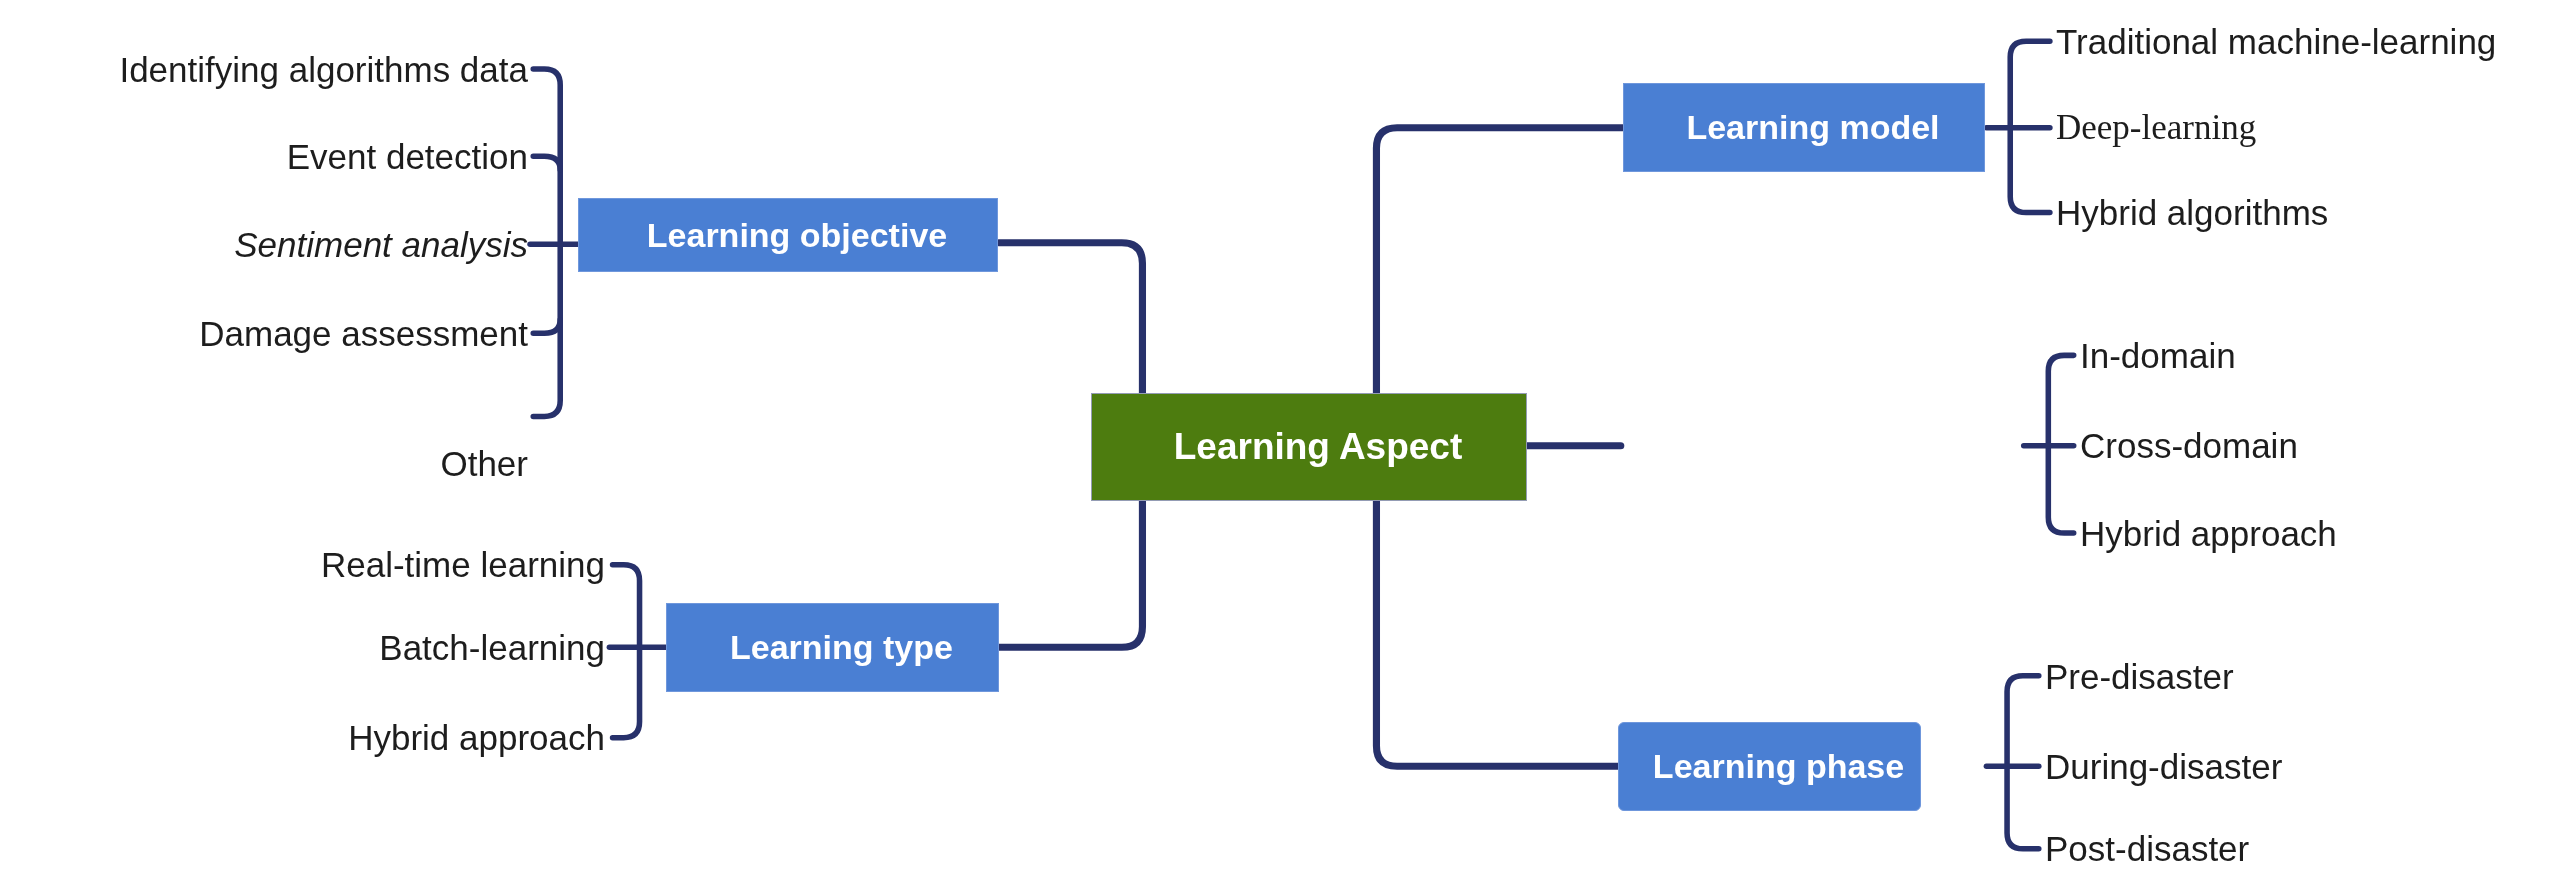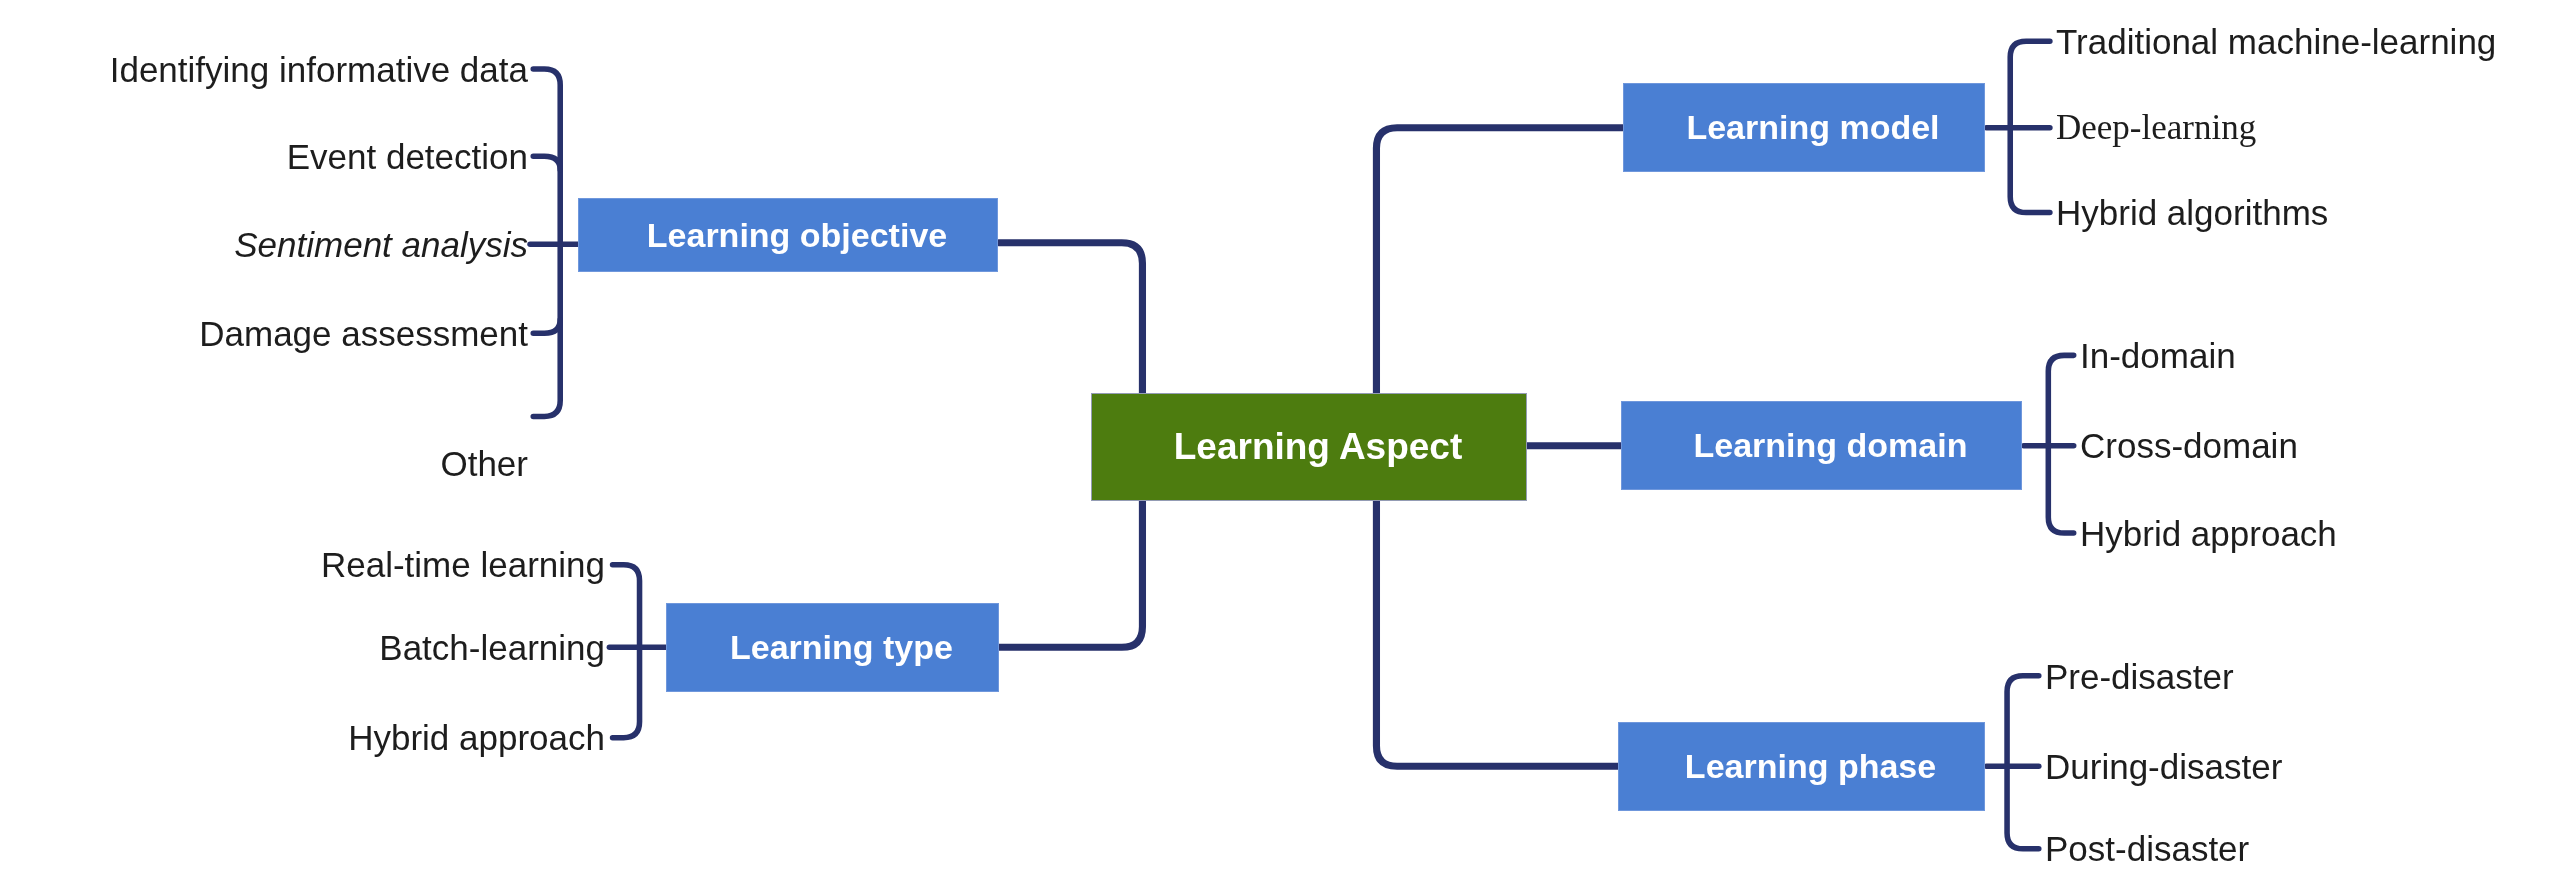--- a/index.html
+++ b/index.html
@@ -80,24 +80,23 @@
 
     <path class="edge-leaf" stroke="#27316b" d="M 2570 852 H 2550 Q 2530 852 2530 872 V 1050 Q 2530 1070 2550 1070 H 2570"></path>
     <path class="edge-leaf" stroke="#27316b" d="M 2504 966 H 2570"></path>
   </svg>
 
   <div class="node node-root" style="left:1091px; top:393px; width:436px; height:108px;">Learning Aspect</div>
 
   <div class="node node-branch" style="left:578px; top:198px; width:420px; height:74px;">Learning objective</div>
   <div class="node node-branch" style="left:666px; top:603px; width:333px; height:89px;">Learning type</div>
   <div class="node node-branch" style="left:1623px; top:83px; width:362px; height:89px;">Learning model</div>
-  <div class="node node-branch" style="left:1621px; top:401px; width:401px; height:89px;">Learning domain</div>
-  <div class="node node-branch" style="left:1618px; top:722px; width:367px; height:89px;">Learning phase</div>
+  <div class="node node-branch" style="left:1618px; top:722px; width:303px; height:89px;border-radius:6px;">Learning phase</div>
 
-  <div class="leaf leaf-left" style="right:2048px; top:44px;">Identifying informative data</div>
+  <div class="leaf leaf-left" style="right:2048px; top:44px;">Identifying algorithms data</div>
   <div class="leaf leaf-left" style="right:2048px; top:131px;">Event detection</div>
   <div class="leaf leaf-left" style="right:2048px; top:219px;font-style:italic;">Sentiment analysis</div>
   <div class="leaf leaf-left" style="right:2048px; top:308px;">Damage assessment</div>
   <div class="leaf leaf-left" style="right:2048px; top:391px;margin-top:47px;">Other</div>
 
   <div class="leaf leaf-left" style="right:1971px; top:539px;">Real-time learning</div>
   <div class="leaf leaf-left" style="right:1971px; top:622px;">Batch-learning</div>
   <div class="leaf leaf-left" style="right:1971px; top:712px;">Hybrid approach</div>
 
   <div class="leaf leaf-right" style="left:2056px; top:16px;">Traditional machine-learning</div>

